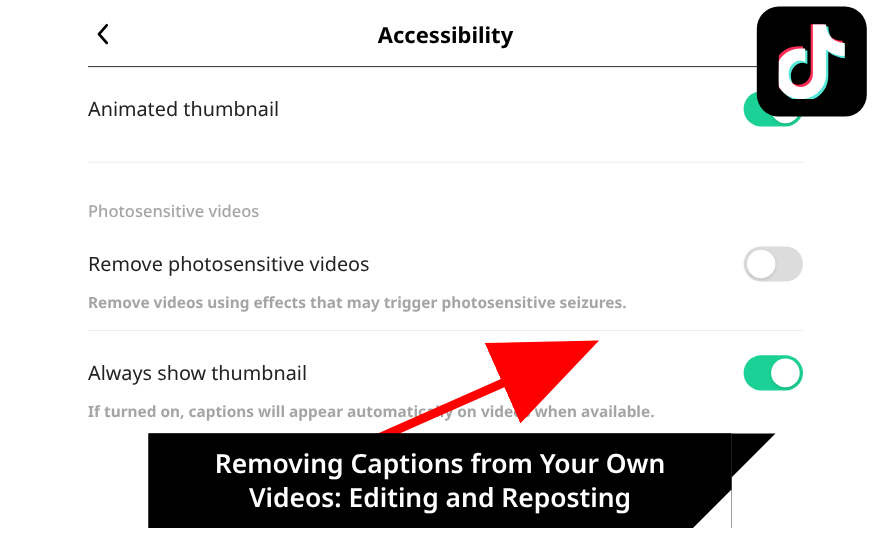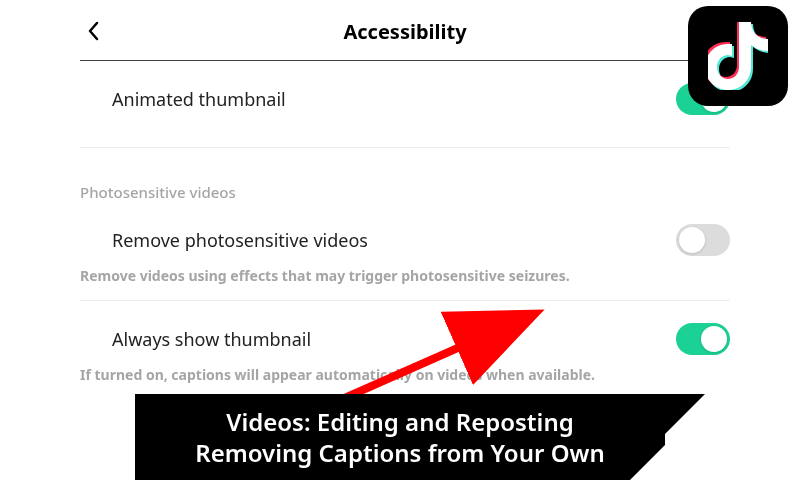--- a/index.html
+++ b/index.html
@@ -42,21 +42,20 @@
     .row {
       display: flex;
       align-items: center;
       justify-content: space-between;
       padding: 22px 0 6px;
     }
     .row-label {
       font-size: 18px;
       color: #222;
       font-weight: 400;
-      margin-left: 32px;
     }
     .toggle {
       width: 54px;
       height: 32px;
       border-radius: 16px;
       position: relative;
       cursor: pointer;
     }
     .toggle-on { background: #1bd195; }
     .toggle-off { background: #dcdcdc; }
@@ -209,18 +208,18 @@
     <marker id="ah" markerWidth="12" markerHeight="10" refX="10" refY="5" orient="auto">
       <path d="M0,0 L12,5 L0,10 z" fill="#ff0000"></path>
     </marker>
   </defs>
   <line x1="10" y1="110" x2="218" y2="18" stroke="#ff0000" stroke-width="8" marker-end="url(#ah)"></line>
 </svg>
 
 <div class="banner">
   <div class="banner-wrap">
     <div class="banner-shape" style="padding:12px 60px;">
+      <div>Removing Captions from Your Own</div>
       <div>Videos: Editing and Reposting</div>
-      <div>Removing Captions from Your Own</div>
     </div>
     <div class="banner-notch"></div>
   </div>
 </div>
 
 </body></html>

